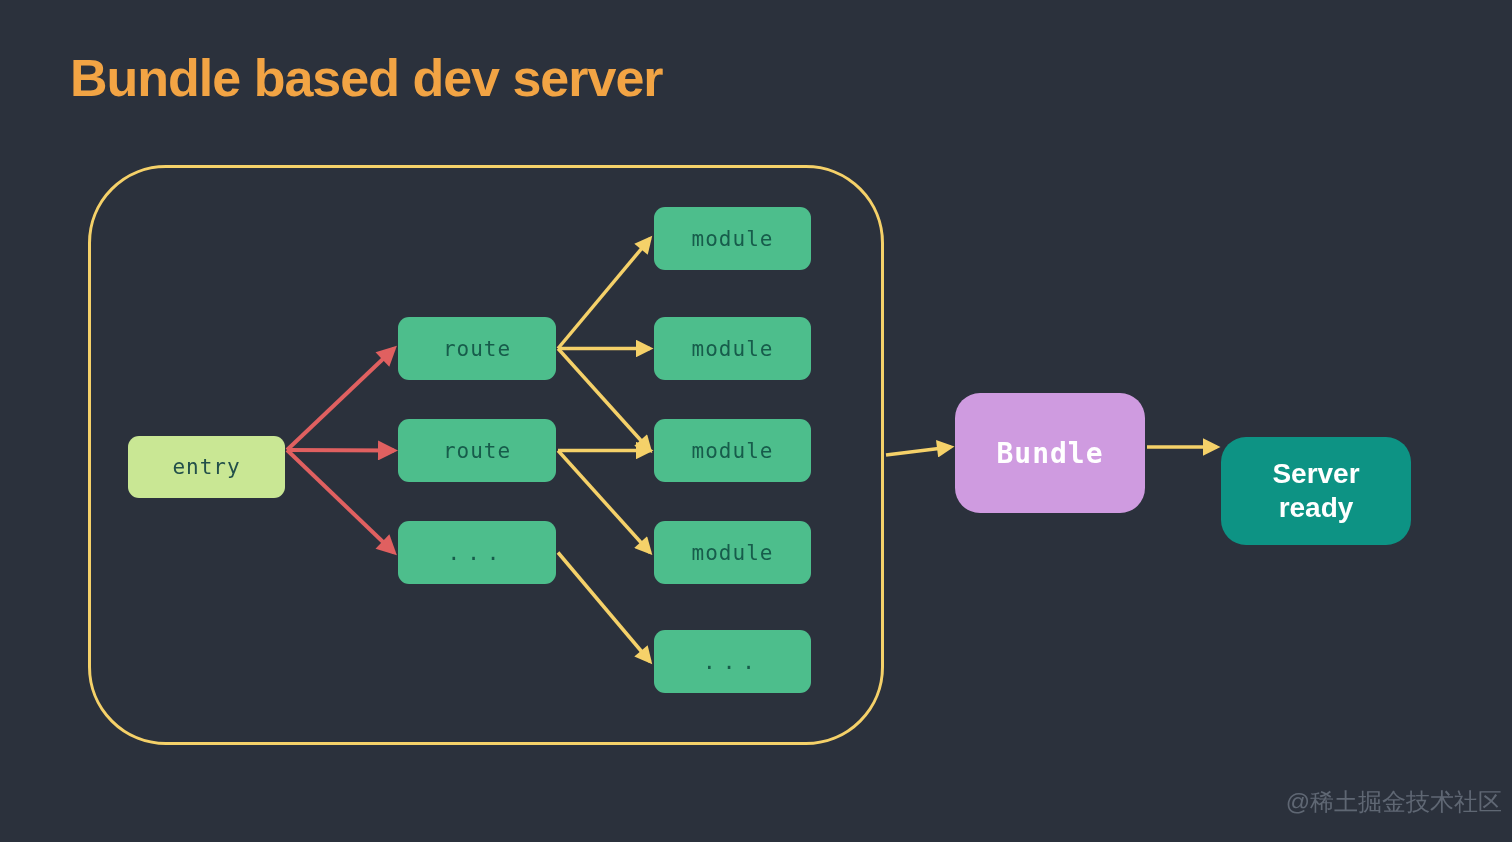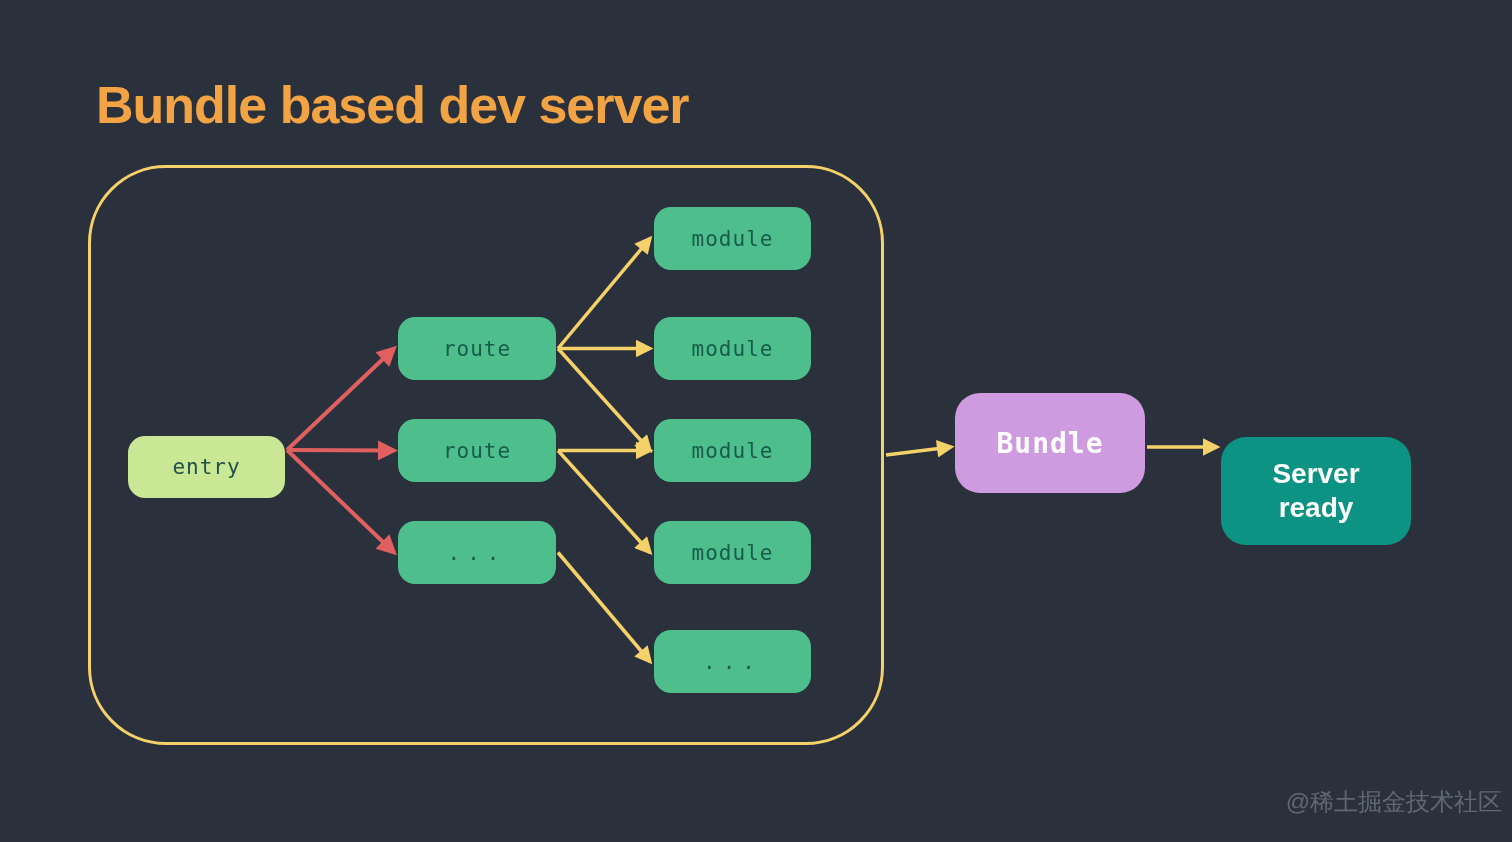--- a/index.html
+++ b/index.html
@@ -6,40 +6,39 @@
     --bg:#2b313c; --title:#f2a444; --yellow:#f5d169; --red:#e06060;
     --green:#4dbe8c; --green-text:#175c4b; --lime:#c9e794; --lime-text:#23504a;
     --purple:#cf9be0; --teal:#0d9384; --node-text-light:#ffffff; --watermark:#828b99;
   }
   *{margin:0;padding:0;box-sizing:border-box;}
   html,body{width:1512px;height:842px;overflow:hidden;}
   body{background:var(--bg);font-family:"Liberation Sans",sans-serif;}
   .stage{position:relative;width:1512px;height:842px;background:var(--bg);}
 
   .page-title{
-    position:absolute;left:96px;top:48px;
+    position:absolute;left:70px;top:48px;
     font-size:52px;font-weight:700;letter-spacing:-1px;
     color:var(--title);
-    margin-top:27px;
   }
 
   .boundary{
     position:absolute;left:88px;top:165px;width:796px;height:580px;
     border:3px solid var(--yellow);border-radius:78px;
   }
 
   svg.edge-layer{position:absolute;left:0;top:0;width:1512px;height:842px;pointer-events:none;}
   .edge-red{stroke:var(--red);stroke-width:4;}
   .edge-yellow{stroke:var(--yellow);stroke-width:3.5;}
   .mk-red{fill:var(--red);}
   .mk-yellow{fill:var(--yellow);}
 
   .node{
     position:absolute;display:flex;align-items:center;justify-content:center;
-    border-radius:17px;
+    border-radius:11px;
     font-family:"DejaVu Sans Mono","Liberation Mono",monospace;
     font-size:21px;letter-spacing:1px;
   }
   .node.green{background:var(--green);color:var(--green-text);}
   .node.lime{background:var(--lime);color:var(--lime-text);}
   .node.dots{letter-spacing:7px;}
   .node.big{border-radius:25px;color:var(--node-text-light);font-weight:700;}
   .node.bundle{background:var(--purple);font-size:28px;}
   .node.server{
     background:var(--teal);font-family:"Liberation Sans",sans-serif;
@@ -50,21 +49,21 @@
 
   #n-entry{left:128px;top:419px;width:157px;height:62px;margin-top:17px;}
   #n-route1{left:398px;top:317px;width:158px;height:63px;}
   #n-route2{left:398px;top:419px;width:158px;height:63px;}
   #n-routeDots{left:398px;top:521px;width:158px;height:63px;}
   #n-module1{left:654px;top:207px;width:157px;height:63px;}
   #n-module2{left:654px;top:317px;width:157px;height:63px;}
   #n-module3{left:654px;top:419px;width:157px;height:63px;}
   #n-module4{left:654px;top:521px;width:157px;height:63px;}
   #n-moduleDots{left:654px;top:630px;width:157px;height:63px;}
-  #n-bundle{left:955px;top:393px;width:190px;height:100px;text-align:center;}
+  #n-bundle{left:955px;top:393px;width:190px;height:120px;text-align:center;}
   #n-server{left:1221px;top:393px;width:190px;height:108px;}
 
   .watermark{
     position:absolute;right:10px;bottom:24px;
     font-size:24px;color:var(--watermark);opacity:.6;
     font-family:"Liberation Sans",sans-serif;
   }
 </style>
 </head>
 <body>

